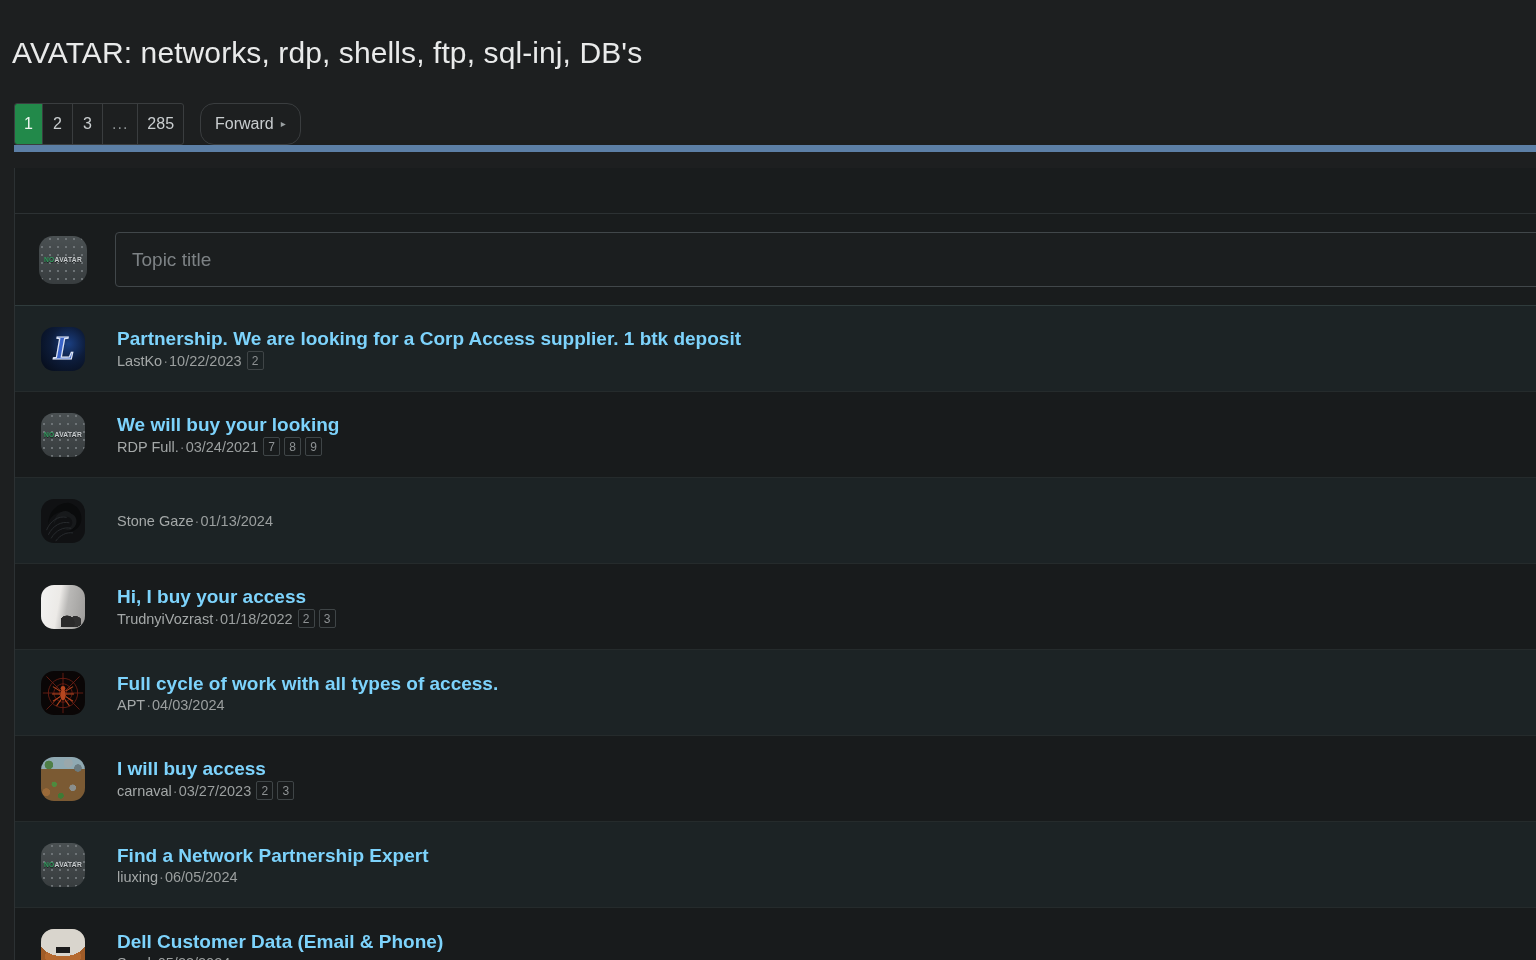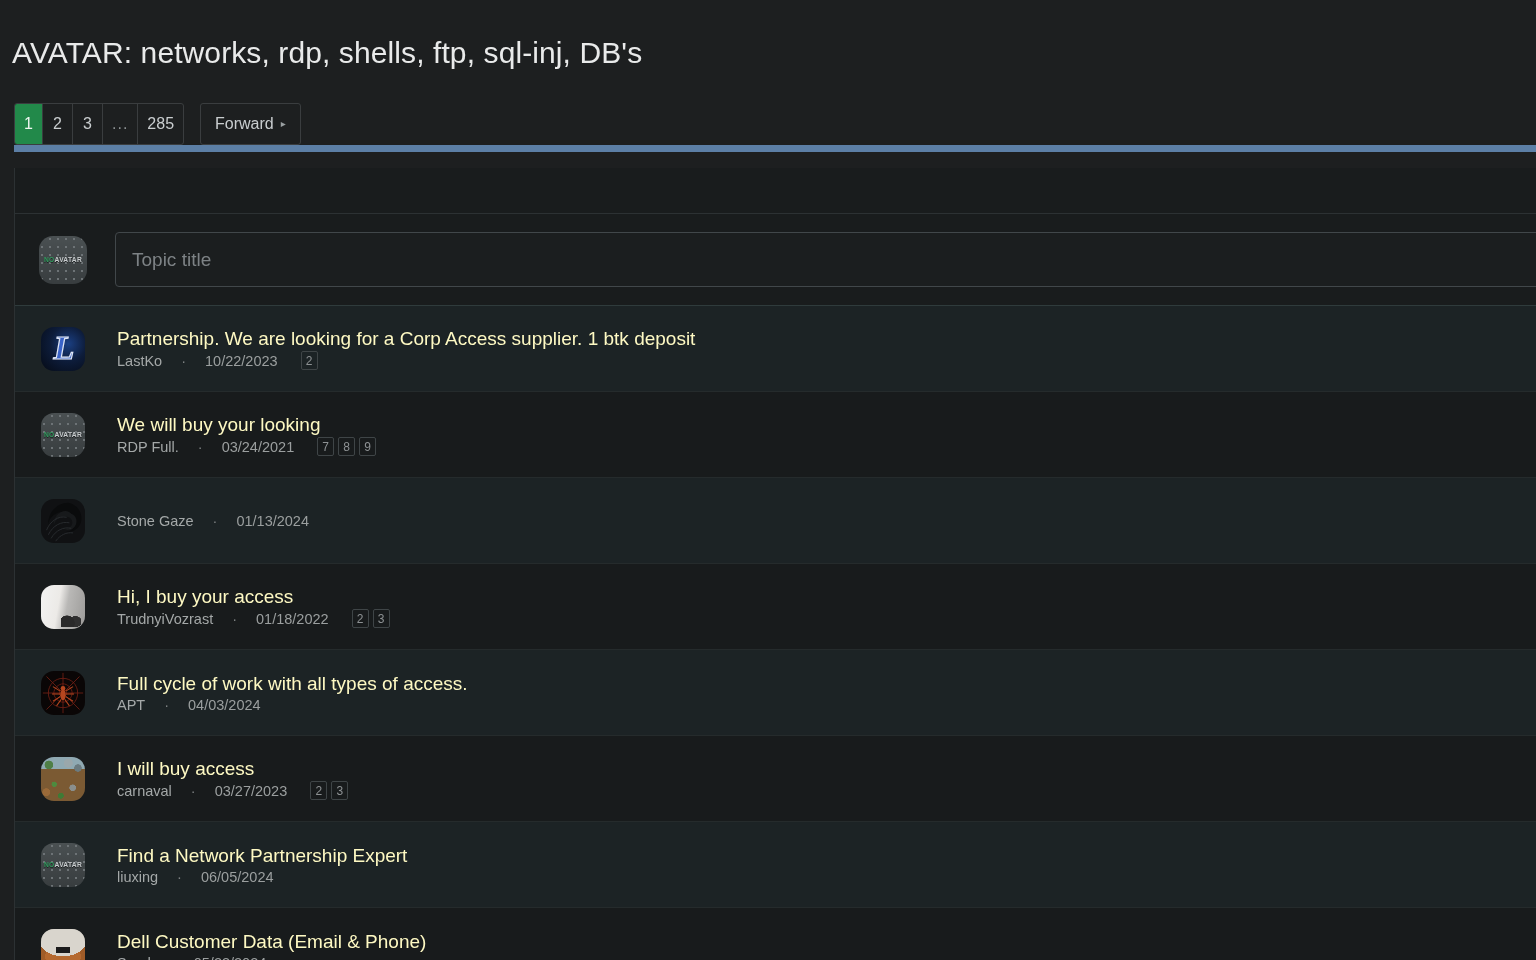--- a/index.html
+++ b/index.html
@@ -58,21 +58,21 @@
     min-width: 28px;
   }
   .pager-item.is-gap { color: #8f9496; letter-spacing: 1px; }
   .pager-next {
     height: 42px;
     display: flex;
     align-items: center;
     gap: 7px;
     padding: 0 14px;
     border: 1px solid #3a3d3f;
-    border-radius: 3px;
+    border-radius: 14px;
     font-size: 16px;
     color: #c9cdcf;
     cursor: pointer;
     user-select: none;
   }
   .pager-next .caret { font-size: 10px; color: #9aa0a2; line-height: 1; }
 
   
   .block {
     margin: 16px 0 0 14px;
@@ -225,32 +225,32 @@
     display: flex;
     align-items: center;
     height: 86px;
     padding: 0 16px 0 26px;
     border-bottom: 1px solid #252b2c;
   }
   .topic-row.alt-a { background: #1c2325; }
   .topic-row.alt-b { background: #181b1c; }
   .topic-main { margin-left: 32px; min-width: 0; }
   .topic-title {
-    color: #fef9c3;
+    color: #7dd3fc;
     font-size: 19px;
-    font-weight: 400;
+    font-weight: 700;
     line-height: 24px;
     white-space: nowrap;
     cursor: pointer;
   }
   .topic-meta {
     margin-top: 0;
     display: flex;
     align-items: center;
-    gap: 19px;
+    gap: 1px;
     font-size: 14.5px;
     color: #9b9f9f;
     line-height: 18px;
     white-space: nowrap;
   }
   .topic-meta .author { color: #a4a8a8; cursor: pointer; }
   .topic-meta .dot { color: #7d8182; }
   .topic-meta .date { color: #9b9f9f; }
   .pagebadges { display: flex; gap: 4px; margin-left: 4px; }
   .pagebadge {

